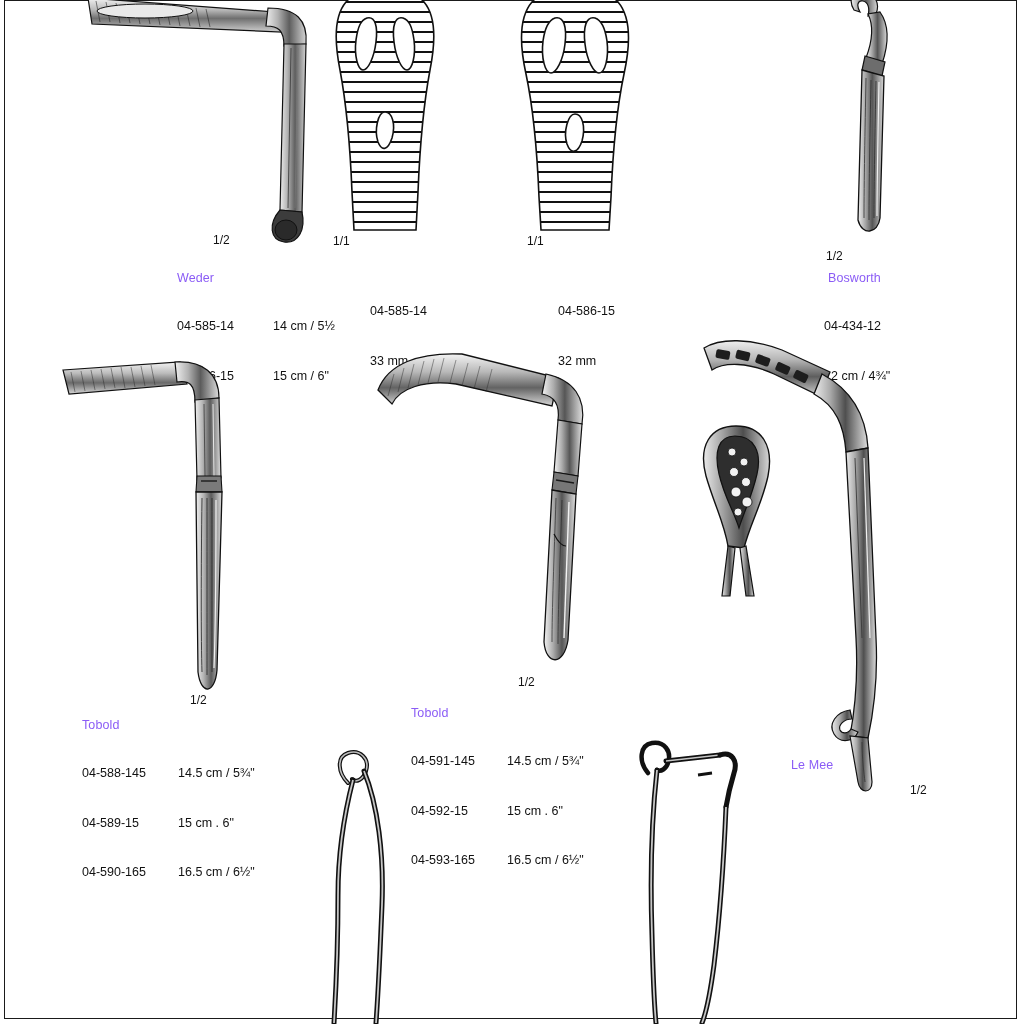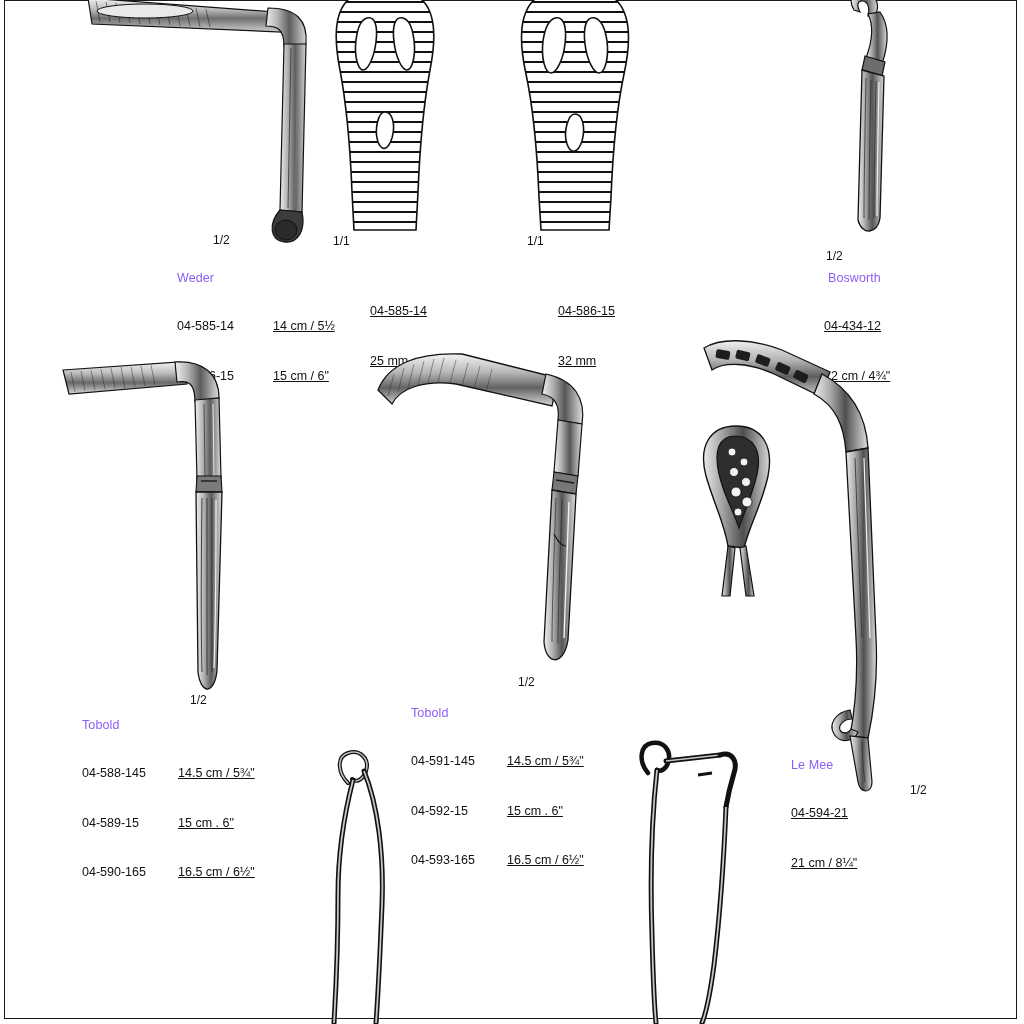--- a/index.html
+++ b/index.html
@@ -46,21 +46,20 @@
   }
   .codes {
     position: absolute;
     font-size: 12.5px;
     line-height: 16.5px;
     color: #111111;
     white-space: pre;
   }
   .codes .row {
     display: block;
-    text-decoration: underline;
   }
   .codes .c {
     display: inline-block;
     width: 96px;
   }
   .fig {
     position: absolute;
   }
   svg { display:block; }
 </style>
@@ -158,21 +157,21 @@
         <line x1="0" y1="230" x2="130" y2="230"></line>
       </g>
       <path d="M47,26 C55,24 58,34 56,50 C54,66 48,78 43,78 C38,78 34,64 36,48 C38,34 41,28 47,26 Z" fill="#fff" stroke="#111" stroke-width="1.6"></path>
       <path d="M83,26 C75,24 72,34 74,50 C76,66 82,78 87,78 C92,78 96,64 94,48 C92,34 89,28 83,26 Z" fill="#fff" stroke="#111" stroke-width="1.6"></path>
       <path d="M65,120 C72,120 76,132 72,146 C68,158 62,160 58,150 C54,138 58,120 65,120 Z" fill="#fff" stroke="#111" stroke-width="1.6"></path>
     </svg>
   </div>
   <div class="scale" style="left:333px; top:234px;">1/1</div>
   <div class="codes" style="left:370px; top:270px;">
     <span class="row">04-585-14</span>
-    <span class="row">25 mm</span>
+    <span class="row">33 mm</span>
   </div>
 
   <div class="fig" style="left:505px; top:-8px; width:140px; height:250px;">
     <svg width="140" height="250" viewBox="0 0 140 250">
       <defs>
         <clipPath id="bladeclip2">
           <path d="M70,6 C62,-5 38,-3 27,10 C14,25 14,50 21,82 C28,115 32,155 34,205 L36,238 L104,238 L106,205 C108,155 112,115 119,82 C126,50 126,25 113,10 C102,-3 78,-5 70,6 Z"></path>
         </clipPath>
       </defs>
       <path d="M70,6 C62,-5 38,-3 27,10 C14,25 14,50 21,82 C28,115 32,155 34,205 L36,238 L104,238 L106,205 C108,155 112,115 119,82 C126,50 126,25 113,10 C102,-3 78,-5 70,6 Z" fill="#ffffff" stroke="#111" stroke-width="1.6"></path>
@@ -415,24 +414,20 @@
       <line x1="174" y1="120" x2="180" y2="300" stroke="#efefef" stroke-width="1.2"></line>
 
       <path d="M160,372 C146,374 138,386 144,396 C150,406 164,404 168,394 L161,391 C158,396 152,396 150,392 C148,387 154,381 162,381 Z" fill="url(#lemee1v)" stroke="#111" stroke-width="1.2"></path>
 
       <path d="M178,400 L160,398 L168,444 C170,456 182,456 182,444 Z" fill="url(#lemee1v)" stroke="#111" stroke-width="1.2"></path>
       <path d="M172,404 C172,420 174,436 175,444" fill="none" stroke="#3a3a3a" stroke-width="0.9"></path>
     </svg>
   </div>
 
   <div class="label name" style="left:791px; top:757px;">Le Mee</div>
-  <div class="codes" style="left:791px; top:772px;">
-    <span class="row">04-594-21</span>
-    <span class="row">21 cm / 8¼"</span>
-  </div>
   <div class="scale" style="left:910px; top:783px;">1/2</div>
 
   <div class="fig" style="left:300px; top:745px;">
     <svg width="140" height="280" viewBox="0 0 140 280">
       <defs>
         <linearGradient id="wire1" x1="0" y1="0" x2="1" y2="0">
           <stop offset="0%" stop-color="#e6e6e6"></stop>
           <stop offset="40%" stop-color="#9a9a9a"></stop>
           <stop offset="70%" stop-color="#4a4a4a"></stop>
           <stop offset="100%" stop-color="#cfcfcf"></stop>

